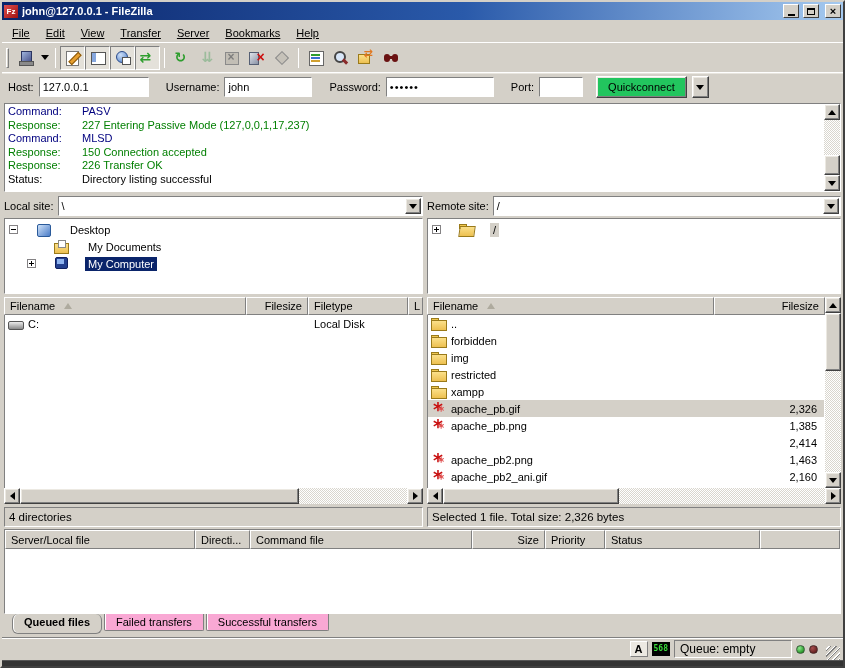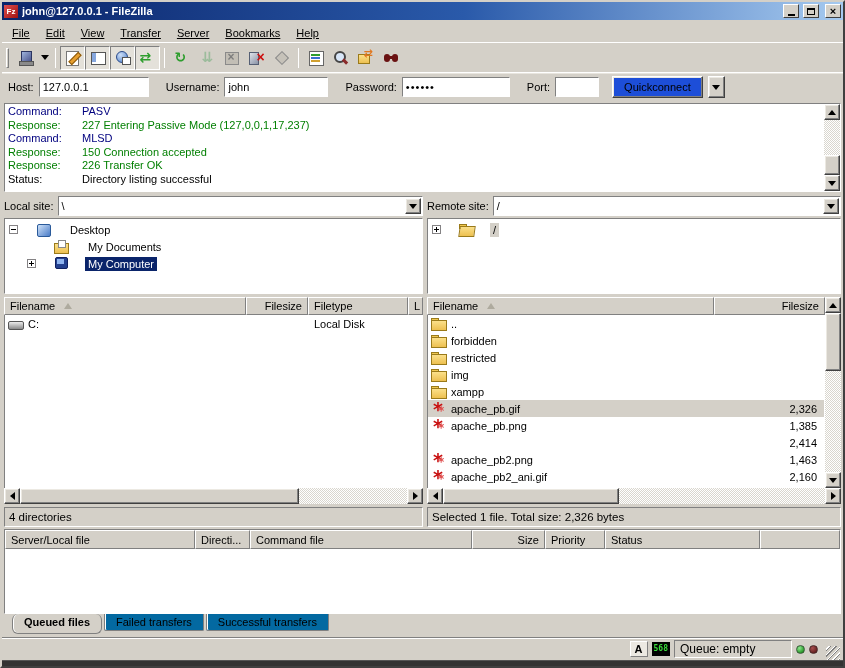--- a/index.html
+++ b/index.html
@@ -76,24 +76,24 @@
   .tbi-sync::before { content:""; position:absolute; left:2px; top:4px; width:6px; height:8px; border-radius:3px;
     background:#6A1212; box-shadow:8px 0 0 #6A1212; }
   .tbi-sync::after { content:""; position:absolute; left:7px; top:6px; width:4px; height:3px; background:#6A1212; }
   
   .quickbar { height:29px; flex:none; display:flex; align-items:center; padding:0 6px; gap:5px;
     border-top:1px solid #fff; box-shadow:inset 0 1px 0 #e8e5de; }
   .quickbar label { flex:none; }
   .qinput { height:20px; border:1px solid; border-color:#808080 #fff #fff #808080; background:#fff;
     font:11px "Liberation Sans",sans-serif; padding:0 3px; outline:none; }
   .q-host { width:110px; margin-right:12px; }
-  .q-user { width:104px; margin-right:12px; }
+  .q-user { width:88px; margin-right:12px; }
   .q-pass { width:108px; margin-right:12px; letter-spacing:1px; }
   .q-port { width:44px; margin-right:8px; }
-  .qbtn { height:22px; padding:0 11px; background:#1d4ed8; border:1px solid; border-color:#fff #404040 #404040 #fff;
+  .qbtn { height:22px; padding:0 11px; background:#22c55e; border:1px solid; border-color:#fff #404040 #404040 #fff;
     box-shadow:inset -1px -1px 0 #808080, inset 1px 1px 0 #ece9e2; font:11px "Liberation Sans",sans-serif; }
   .qdrop { height:22px; width:17px; background:#D4D0C8; border:1px solid; border-color:#fff #404040 #404040 #fff;
     box-shadow:inset -1px -1px 0 #808080, inset 1px 1px 0 #ece9e2; display:flex; align-items:center; justify-content:center; padding:0; }
   
   .logwrap { height:89px; flex:none; margin:2px 2px 2px 2px; border:1px solid; border-color:#808080 #fff #fff #808080;
     background:#fff; display:flex; }
   .log { flex:1; padding:1px 0 0 3px; overflow:hidden; }
   .log-row { display:flex; line-height:13.5px; white-space:nowrap; }
   .log-label { width:74px; flex:none; }
   .c-command { color:#00007F; }
@@ -175,21 +175,21 @@
   .ti-image::after { content:"*"; position:absolute; left:7px; top:3px; font:bold 12px/12px "DejaVu Sans",sans-serif; color:#E05050; }
   
   .queuepanel { height:110px; flex:none; display:flex; flex-direction:column; padding:2px 2px 0; }
   .queue-wrap { flex:1; display:flex; flex-direction:column; border:1px solid; border-color:#808080 #fff #fff #808080; min-height:0; }
   .queue-header { height:19px; flex:none; display:flex; }
   .queue-header .hcell { height:19px; }
   .w-q0{width:190px;flex:none;} .w-q1{width:55px;flex:none;} .w-q2{width:222px;flex:none;}
   .w-q3{width:73px;flex:none;} .w-q4{width:60px;flex:none;} .w-q5{width:155px;flex:none;} .w-qf{flex:1;}
   .queue-body { flex:1; background:#fff; }
   .tabs { height:23px; flex:none; display:flex; align-items:flex-start; padding-left:8px; }
-  .tab { background:#0369a1; border:1px solid #808080; border-top:none; height:17px; padding:2px 11px 0;
+  .tab { background:#f9a8d4; border:1px solid #808080; border-top:none; height:17px; padding:2px 11px 0;
     border-radius:0 0 2px 2px; box-shadow:inset 1px 0 0 #fff; margin-right:2px; white-space:nowrap; }
   .tab.active { background:#D4D0C8; font-weight:bold; height:20px;border-radius:6px; }
   
   .statusbar { height:23px; flex:none; border-top:1px solid #808080; box-shadow:inset 0 1px 0 #fff;
     display:flex; align-items:center; padding:0 3px; gap:4px; }
   .sb-flex { flex:1; }
   .sb-ascii { width:18px; height:16px; background:#ECE9E2; border:1px solid; border-color:#fff #808080 #808080 #fff;
     display:flex; align-items:center; justify-content:center; font:bold 11px "Liberation Sans",sans-serif; }
   .sb-badge { background:#000; color:#3ADB3A; font:bold 8px/10px "DejaVu Sans Mono",monospace; padding:2px 2px; letter-spacing:0; }
   .sb-queue { width:118px; height:18px; border:1px solid; border-color:#808080 #fff #fff #808080;
@@ -436,28 +436,28 @@
               <div class="file-row">
                 <span class="cell-name w-rf0">
                   <span class="ti ti-folder"></span>
                   <span>forbidden</span>
                 </span>
                 <span class="cell-size w-rf1"></span>
               </div>
               <div class="file-row">
                 <span class="cell-name w-rf0">
                   <span class="ti ti-folder"></span>
+                  <span>img</span>
+                </span>
+                <span class="cell-size w-rf1"></span>
+              </div>
+              <div class="file-row">
+                <span class="cell-name w-rf0">
+                  <span class="ti ti-folder"></span>
                   <span>restricted</span>
-                </span>
-                <span class="cell-size w-rf1"></span>
-              </div>
-              <div class="file-row">
-                <span class="cell-name w-rf0">
-                  <span class="ti ti-folder"></span>
-                  <span>img</span>
                 </span>
                 <span class="cell-size w-rf1"></span>
               </div>
               <div class="file-row">
                 <span class="cell-name w-rf0">
                   <span class="ti ti-folder"></span>
                   <span>xampp</span>
                 </span>
                 <span class="cell-size w-rf1"></span>
               </div>

